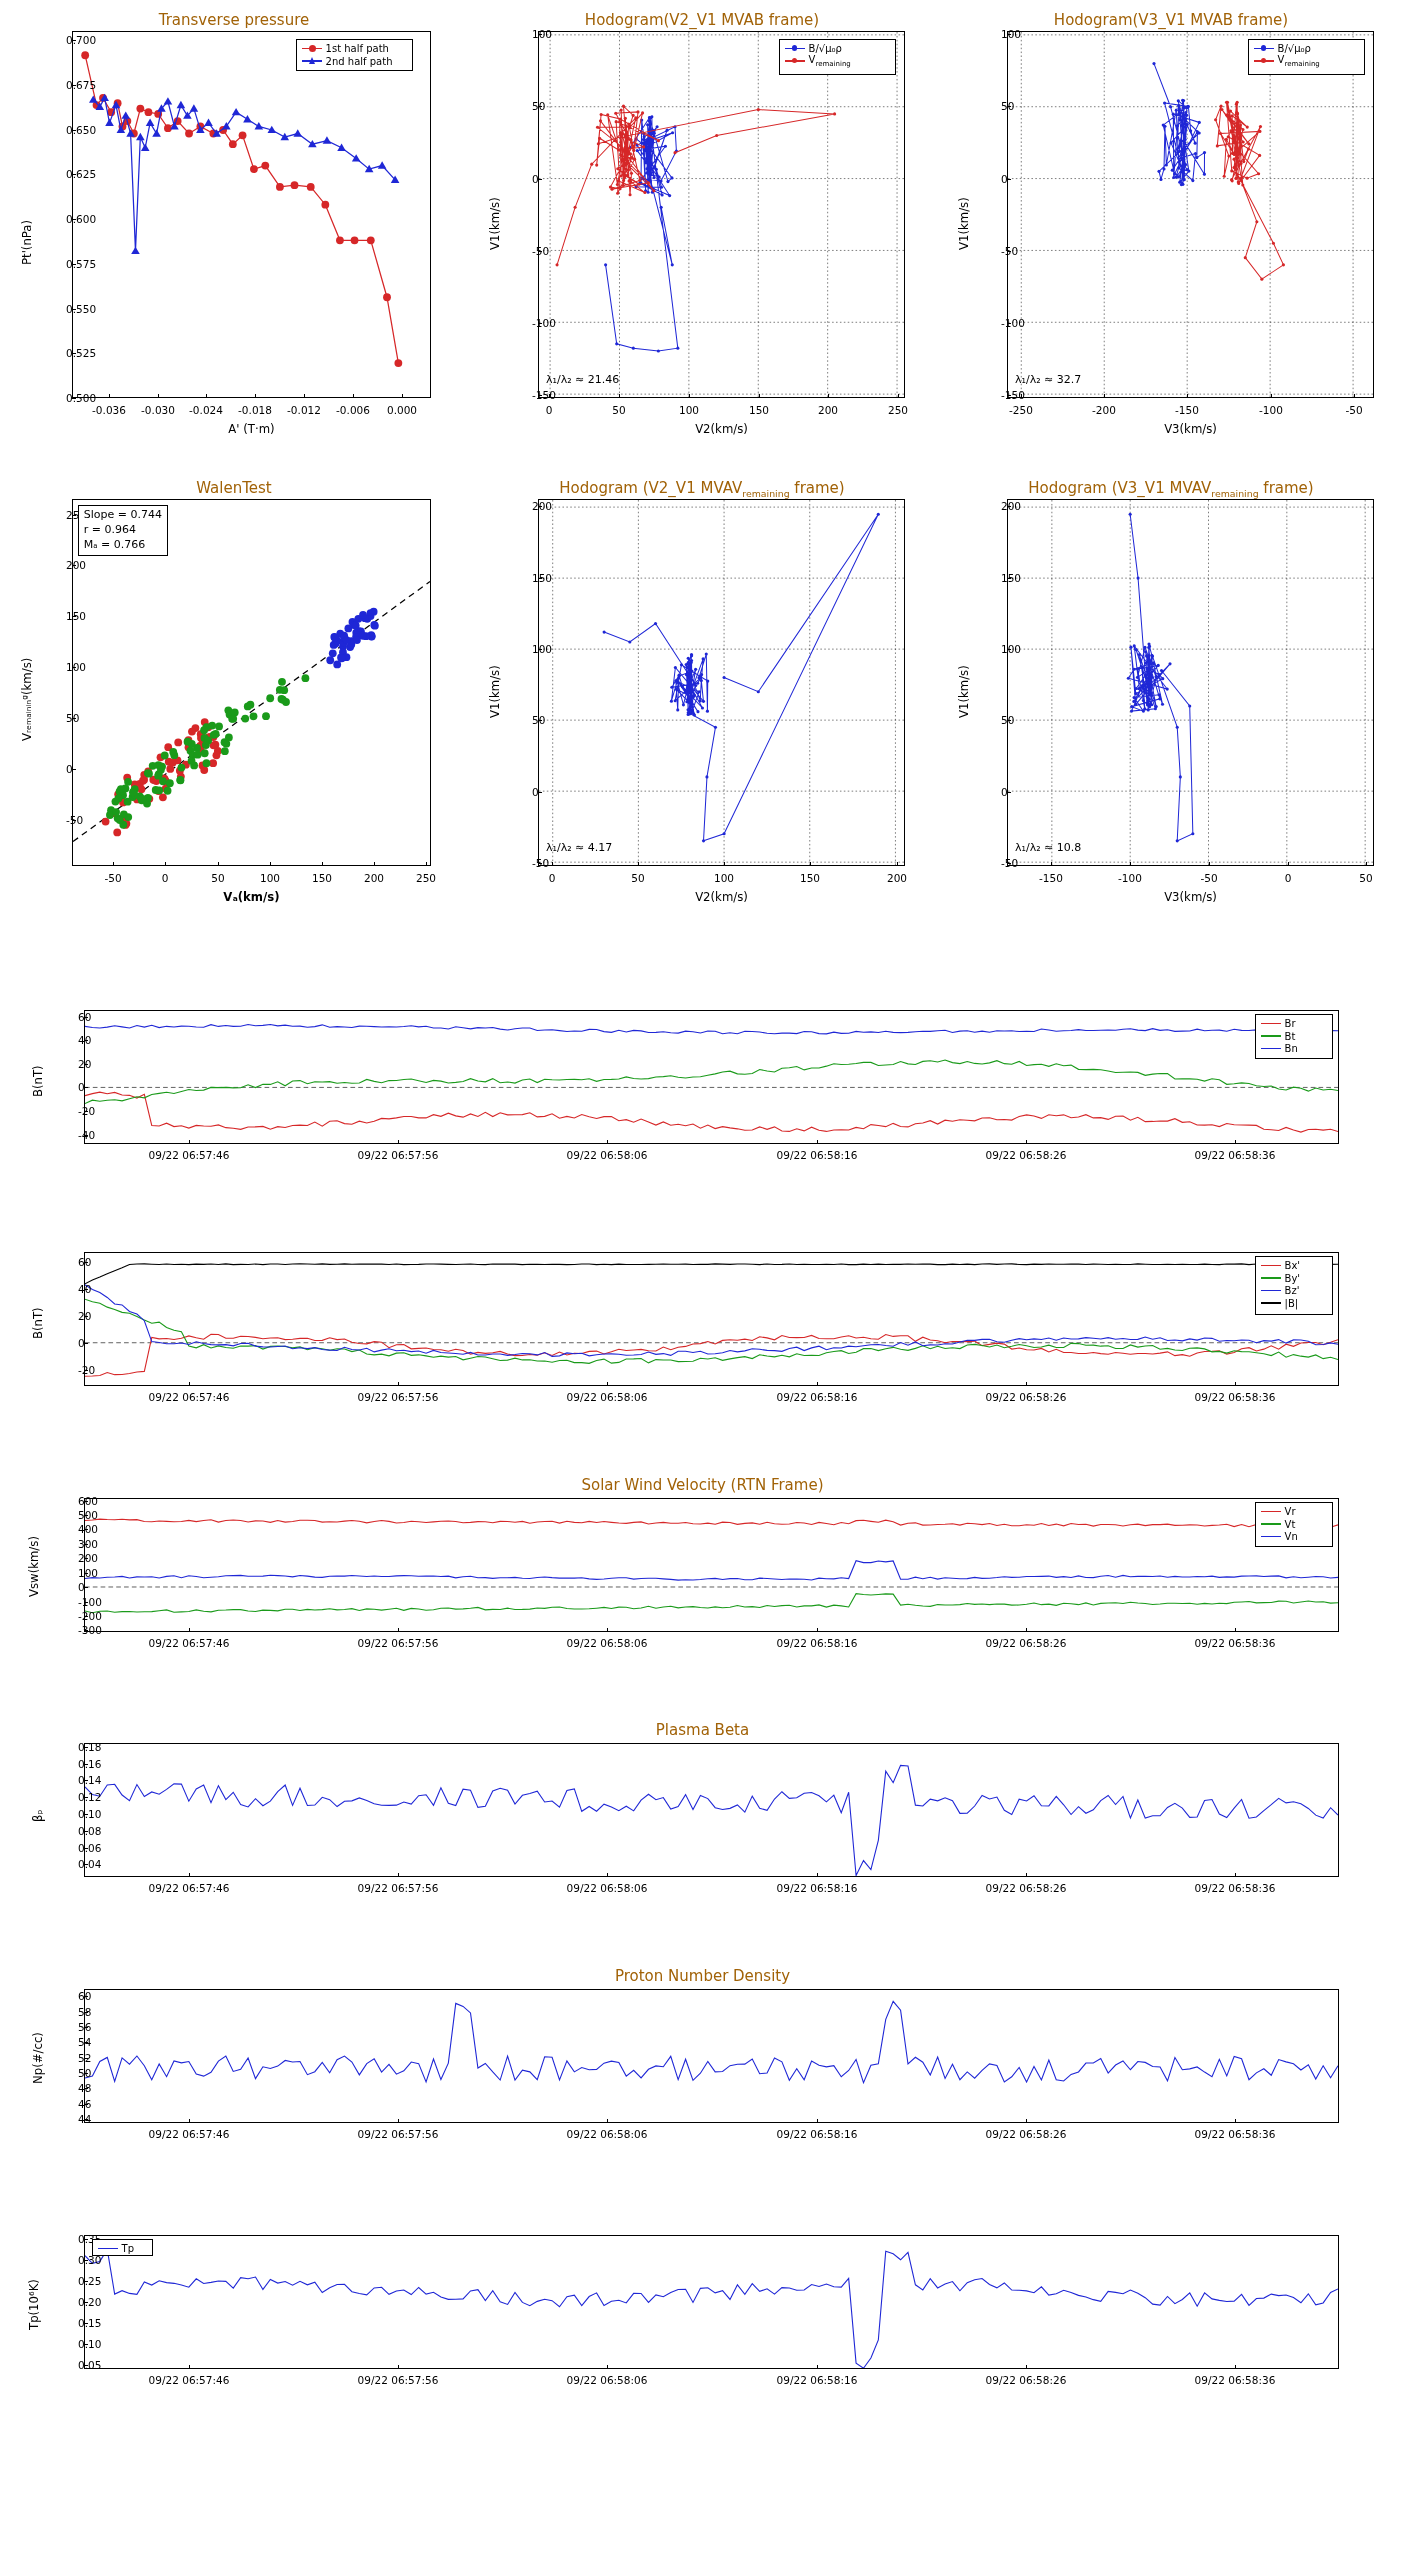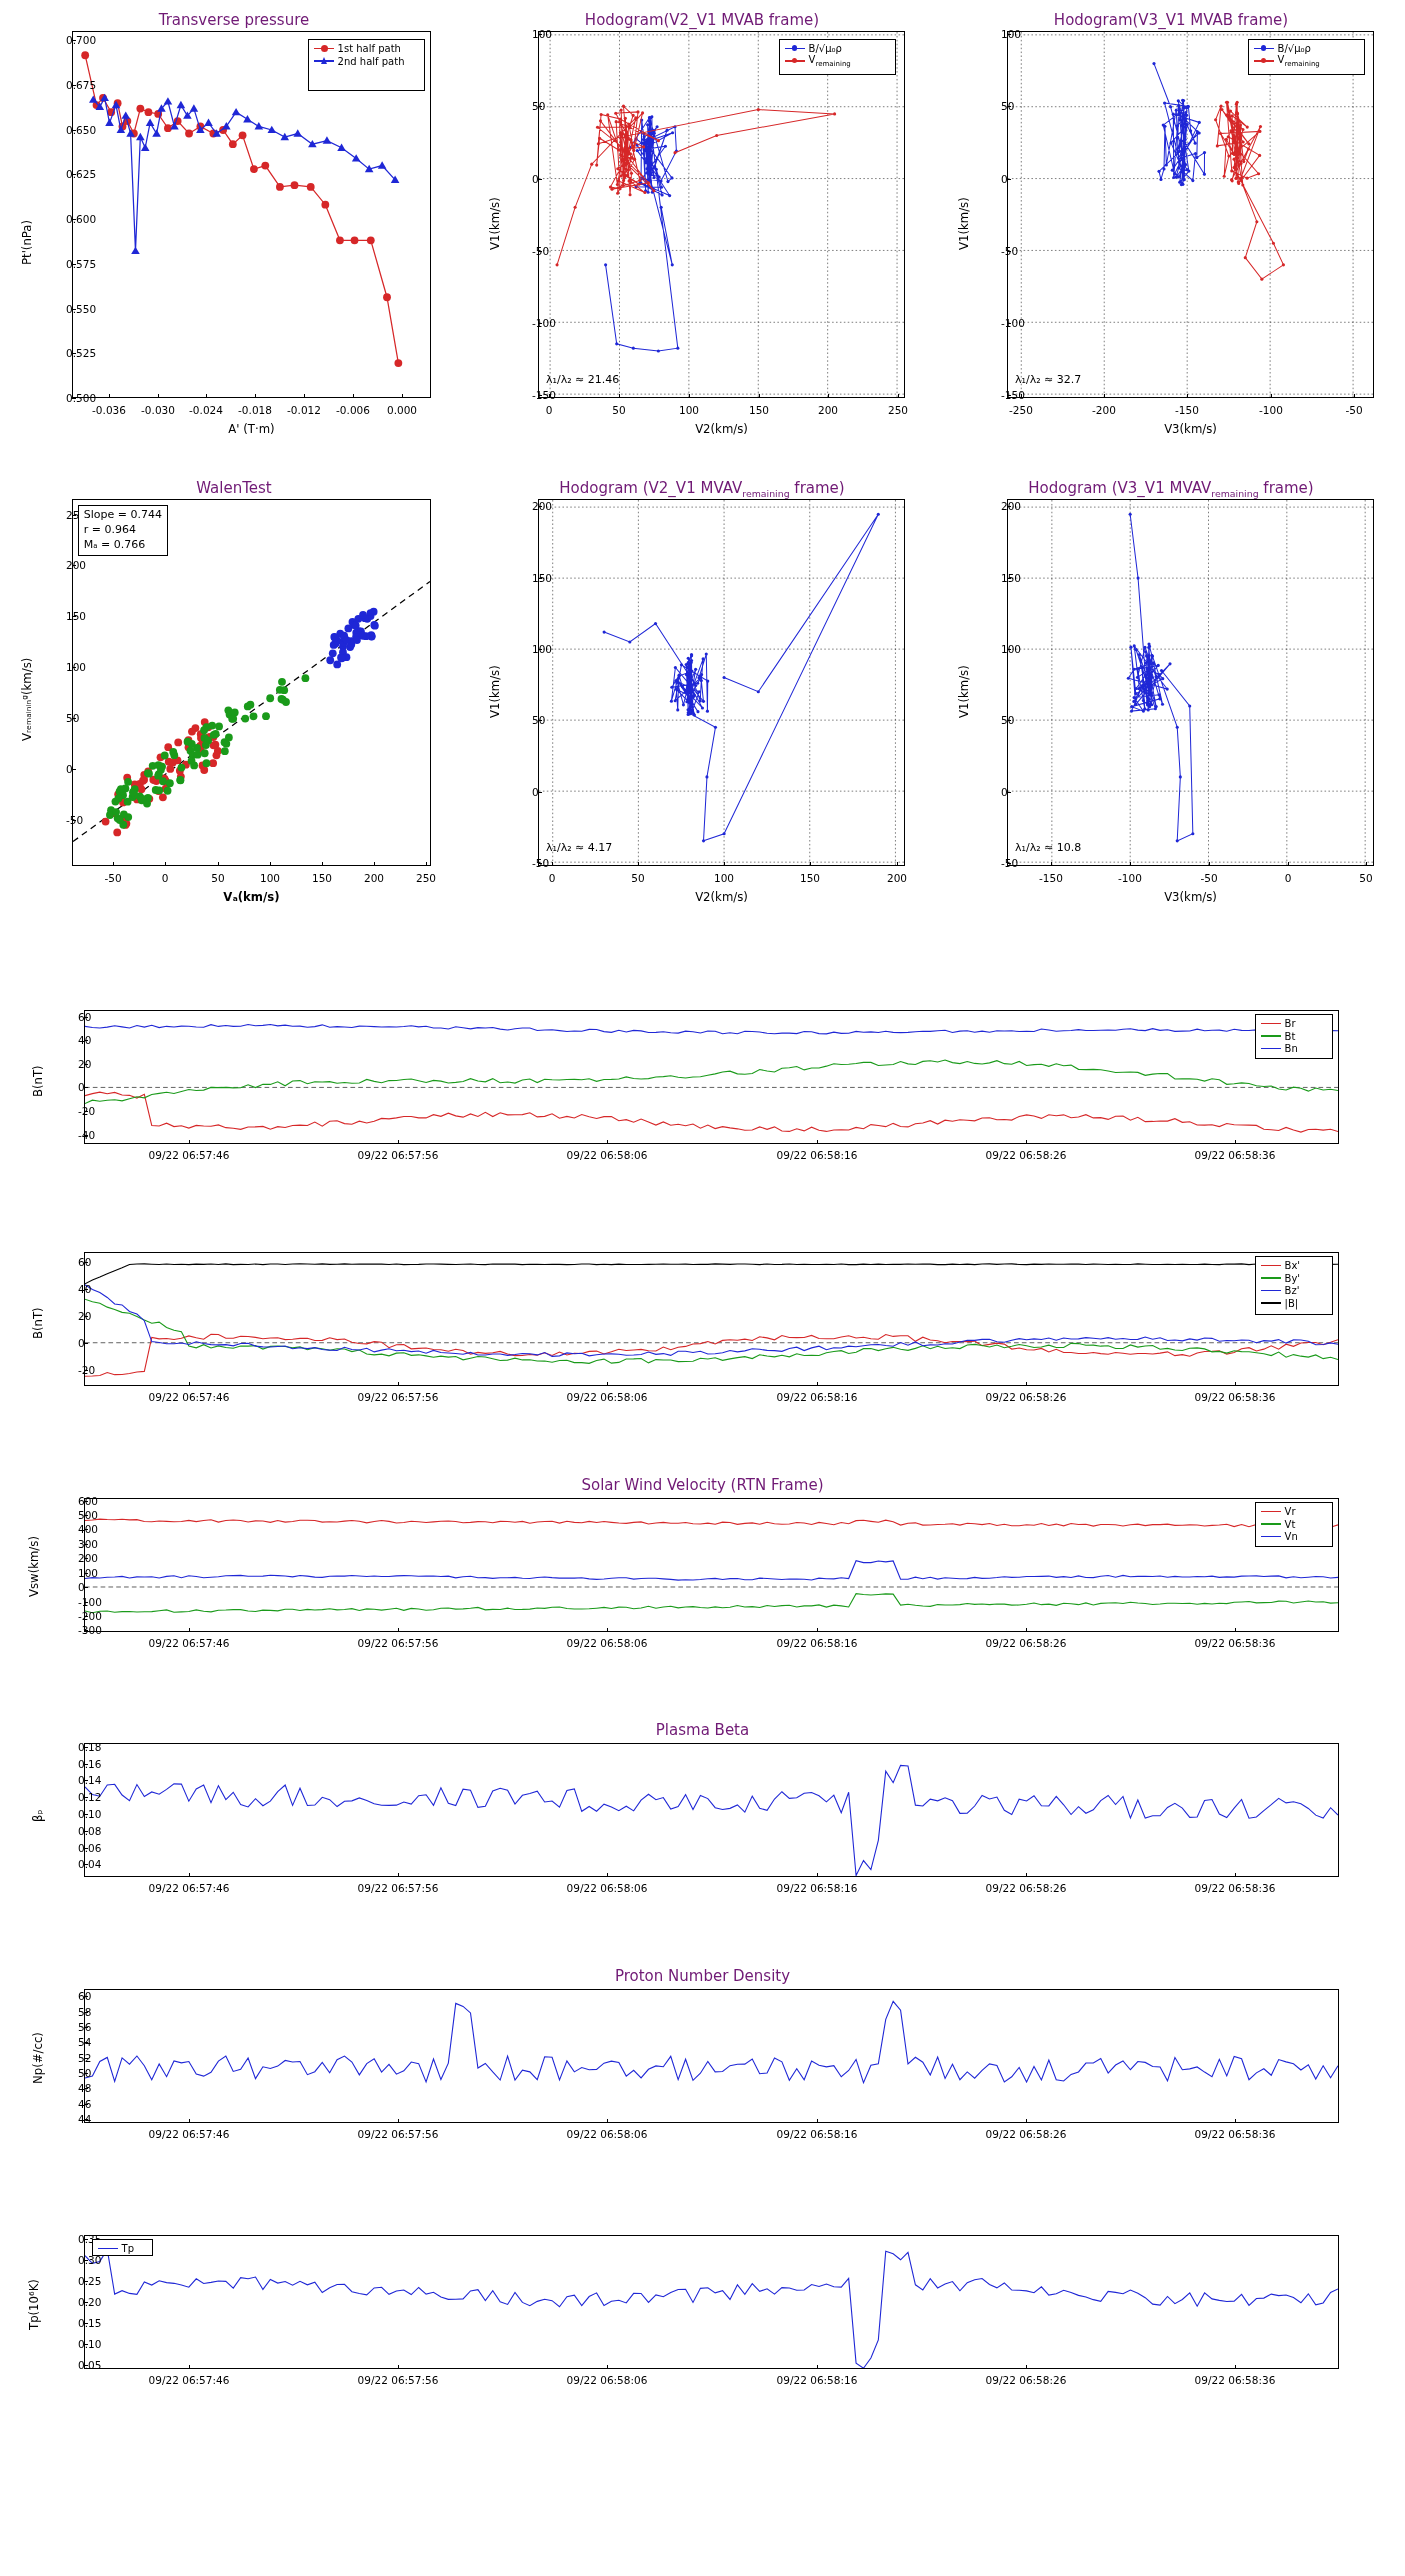--- a/index.html
+++ b/index.html
@@ -1,20 +1,20 @@
 <!DOCTYPE html>
 <html style="font-size:12.5px"><head>
 <meta charset="utf-8">
 <style>
   html,body{margin:0;padding:0;background:#ffffff;}
   body{width:1405px;height:2576px;font-family:"DejaVu Sans",sans-serif;color:#000;}
   .page{position:relative;width:1405px;height:2576px;}
   .panel{position:absolute;box-sizing:border-box;}
   .plotbox{position:absolute;box-sizing:border-box;border:1.2px solid #000;background:#fff;overflow:hidden;}
-  .ptitle{position:absolute;width:100%;text-align:center;font-size:15px;color:#701a75;}
+  .ptitle{position:absolute;width:100%;text-align:center;font-size:15px;color:#a16207;}
   .ylabel{position:absolute;transform-origin:0 0;transform:rotate(-90deg);font-size:11.7px;white-space:nowrap;}
   .xlabel{position:absolute;font-size:11.7px;text-align:center;white-space:nowrap;}
   .tickx{position:absolute;font-size:10.5px;text-align:center;white-space:nowrap;transform:translateX(-50%);}
   .ticky{position:absolute;font-size:10.5px;text-align:right;white-space:nowrap;transform:translateY(-50%);}
   .tickmark{position:absolute;background:#000;}
   .legend{position:absolute;border:0.8px solid #000;background:#fff;font-size:10px;padding:2.3px 4.7px;box-sizing:border-box;}
   .legend .row{display:flex;align-items:center;height:12.5px;white-space:nowrap;}
   .legend .swatch{display:inline-block;width:20px;height:1.6px;margin-right:3.9px;position:relative;}
   .legend .mk{position:absolute;left:7px;top:-3.1px;width:7px;height:7px;border-radius:50%;}
   .legend .mkt{position:absolute;left:7px;top:-3.1px;width:0;height:0;border-left:3.9px solid transparent;border-right:3.9px solid transparent;}
@@ -136,21 +136,21 @@
         <div class="tickmark" style="left: 72px; top: 174px; width: 3.9px; height: 0.8px;"></div>
         <div class="ticky" style="left: 66px; width: 0px; top: 130px; transform: translate(-100%, -50%);">0.650</div>
         <div class="tickmark" style="left: 72px; top: 130px; width: 3.9px; height: 0.8px;"></div>
         <div class="ticky" style="left: 66px; width: 0px; top: 85px; transform: translate(-100%, -50%);">0.675</div>
         <div class="tickmark" style="left: 72px; top: 85px; width: 3.9px; height: 0.8px;"></div>
         <div class="ticky" style="left: 66px; width: 0px; top: 40px; transform: translate(-100%, -50%);">0.700</div>
         <div class="tickmark" style="left: 72px; top: 40px; width: 3.9px; height: 0.8px;"></div>
       </div>
     <div class="xlabel" style="left:72px;top:422px;width:359px;">A' (T·m)</div>
     <div class="ylabel" style="left:20px;top:265px;">Pt'(nPa)</div>
-    <div class="legend" style="left:308px;top:39px;width:117px;height:52px;">
+    <div class="legend" style="left:296px;top:39px;width:117px;height:32px;">
       <div class="row">
         <span class="swatch" style="background:#d62728">
             <i class="mk" style="background:#d62728"></i>
           </span>
         <span>1st half path</span>
       </div>
       <div class="row">
         <span class="swatch" style="background:#1f27d6">
             <i class="mkt" style="border-bottom:7px solid #1f27d6"></i>
           </span>

